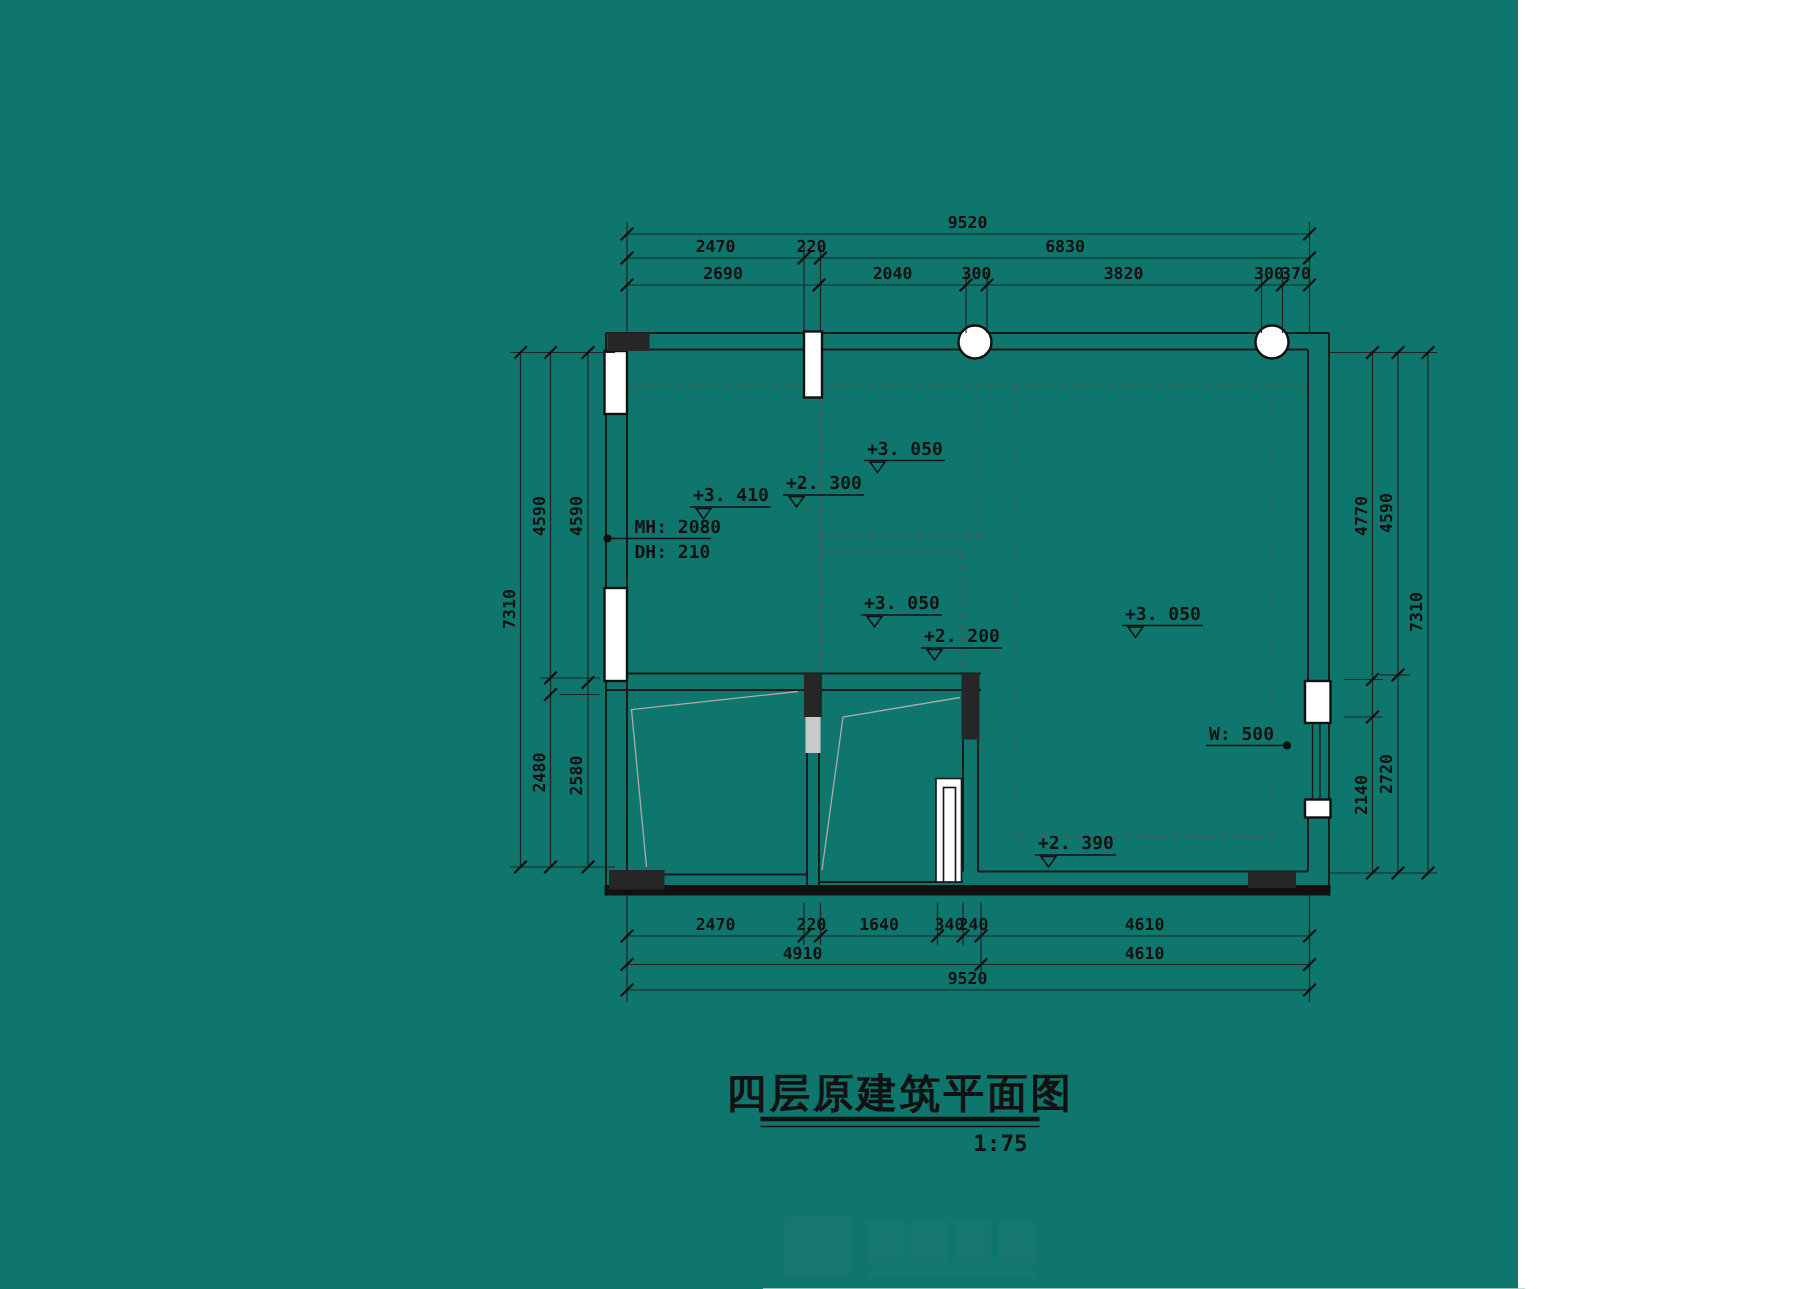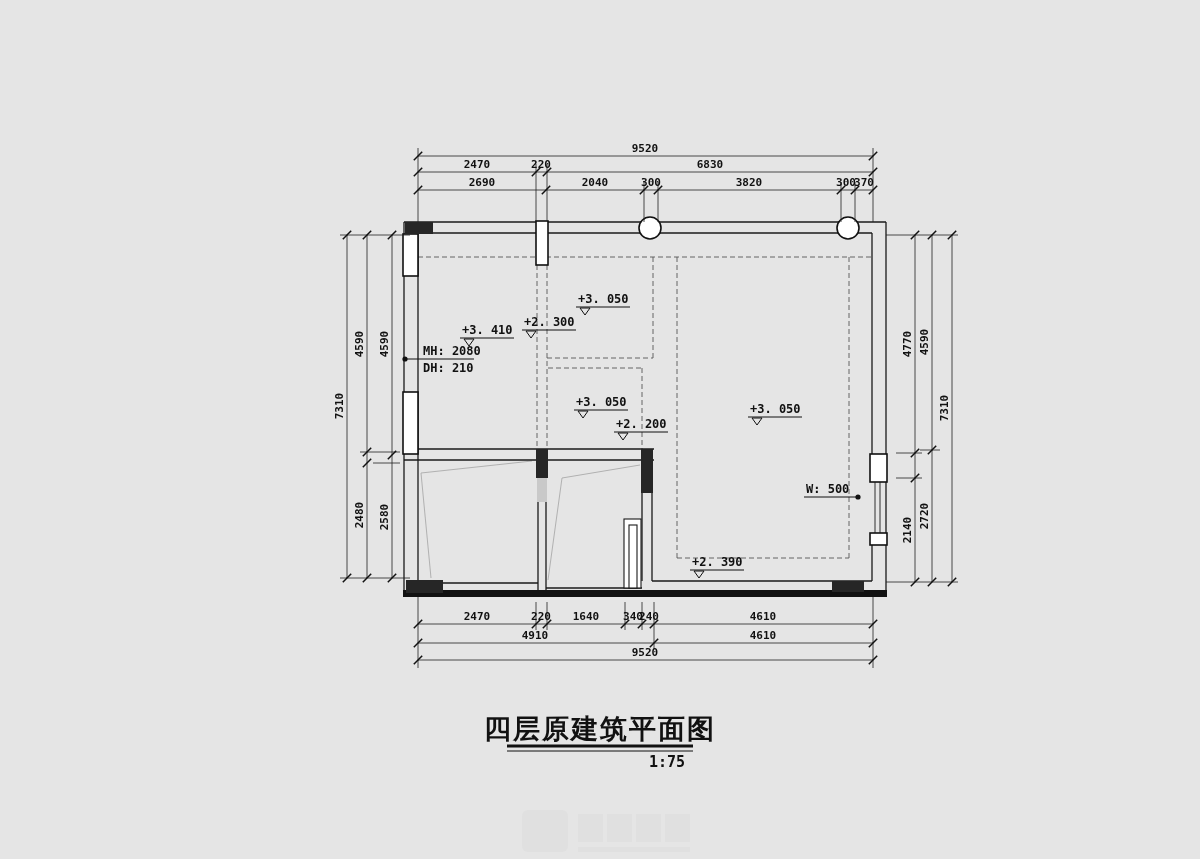--- a/index.html
+++ b/index.html
@@ -1,16 +1,16 @@
 <!DOCTYPE html>
 <html><head>
 <meta charset="utf-8">
 <style>
   html,body{margin:0;padding:0;background:#ffffff;}
-  .page{position:relative;width:1200px;height:859px;background:#e5e5e5;overflow:hidden;
+  .page{position:relative;width:1012px;height:859px;background:#0f766e;overflow:hidden;
         font-family:"DejaVu Sans Mono","Liberation Mono",monospace;}
   svg{display:block;}
   text{fill:#111;}
   .dimtxt{font-family:"DejaVu Sans Mono","Liberation Mono",monospace;font-size:11px;font-weight:700;}
   .lvltxt{font-family:"DejaVu Sans Mono","Liberation Mono",monospace;font-size:12px;font-weight:700;}
   .titletxt{font-family:"DejaVu Sans","Liberation Sans",sans-serif;font-size:27px;font-weight:700;letter-spacing:2px;}
   .scaletxt{font-family:"DejaVu Sans Mono","Liberation Mono",monospace;font-size:15px;font-weight:700;}
 </style>
 </head>
 <body>

